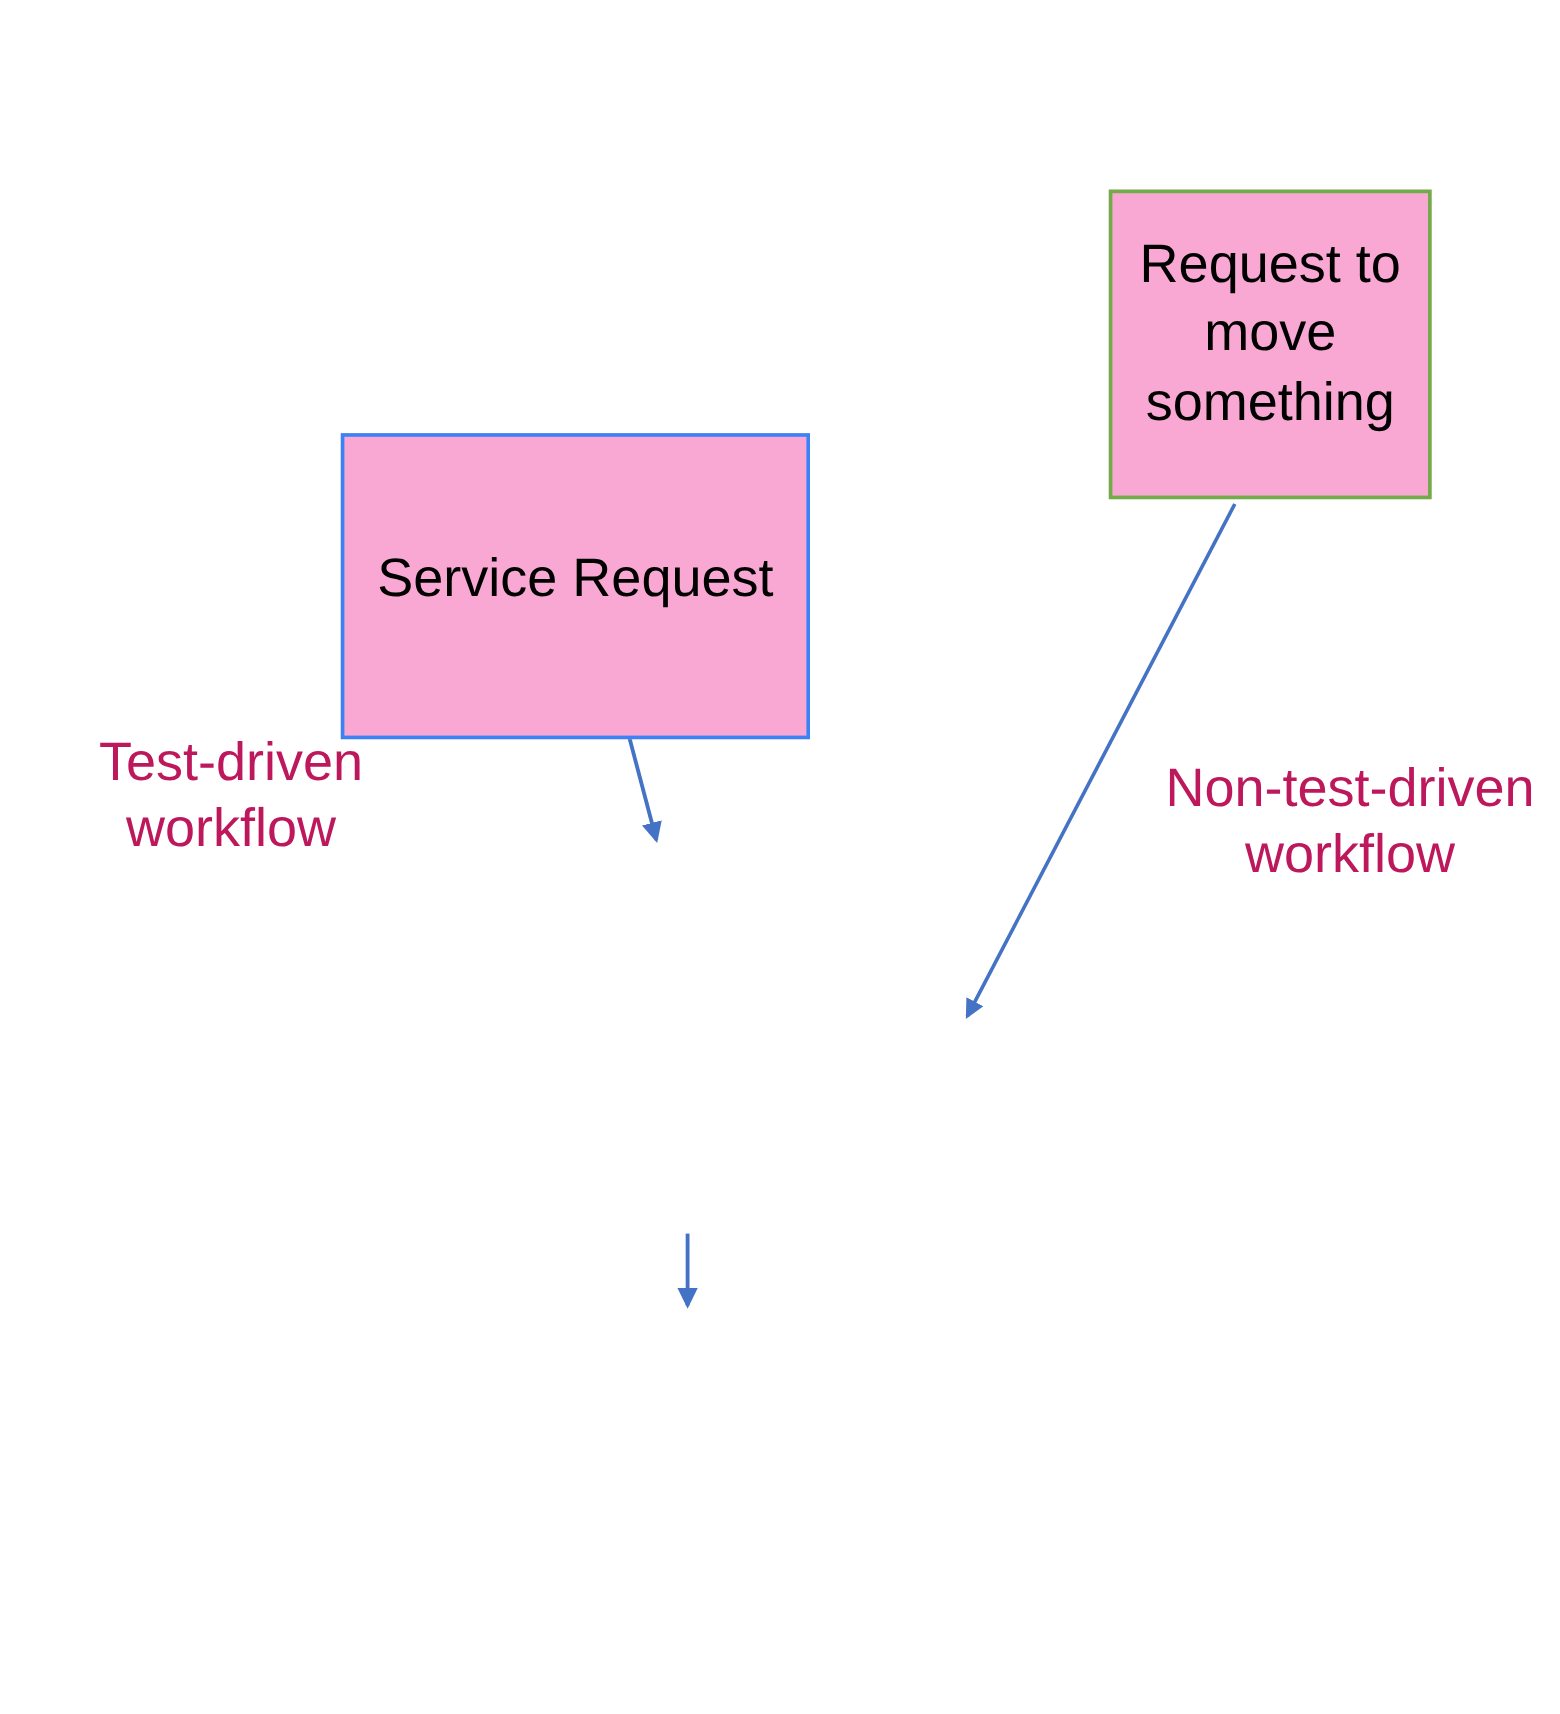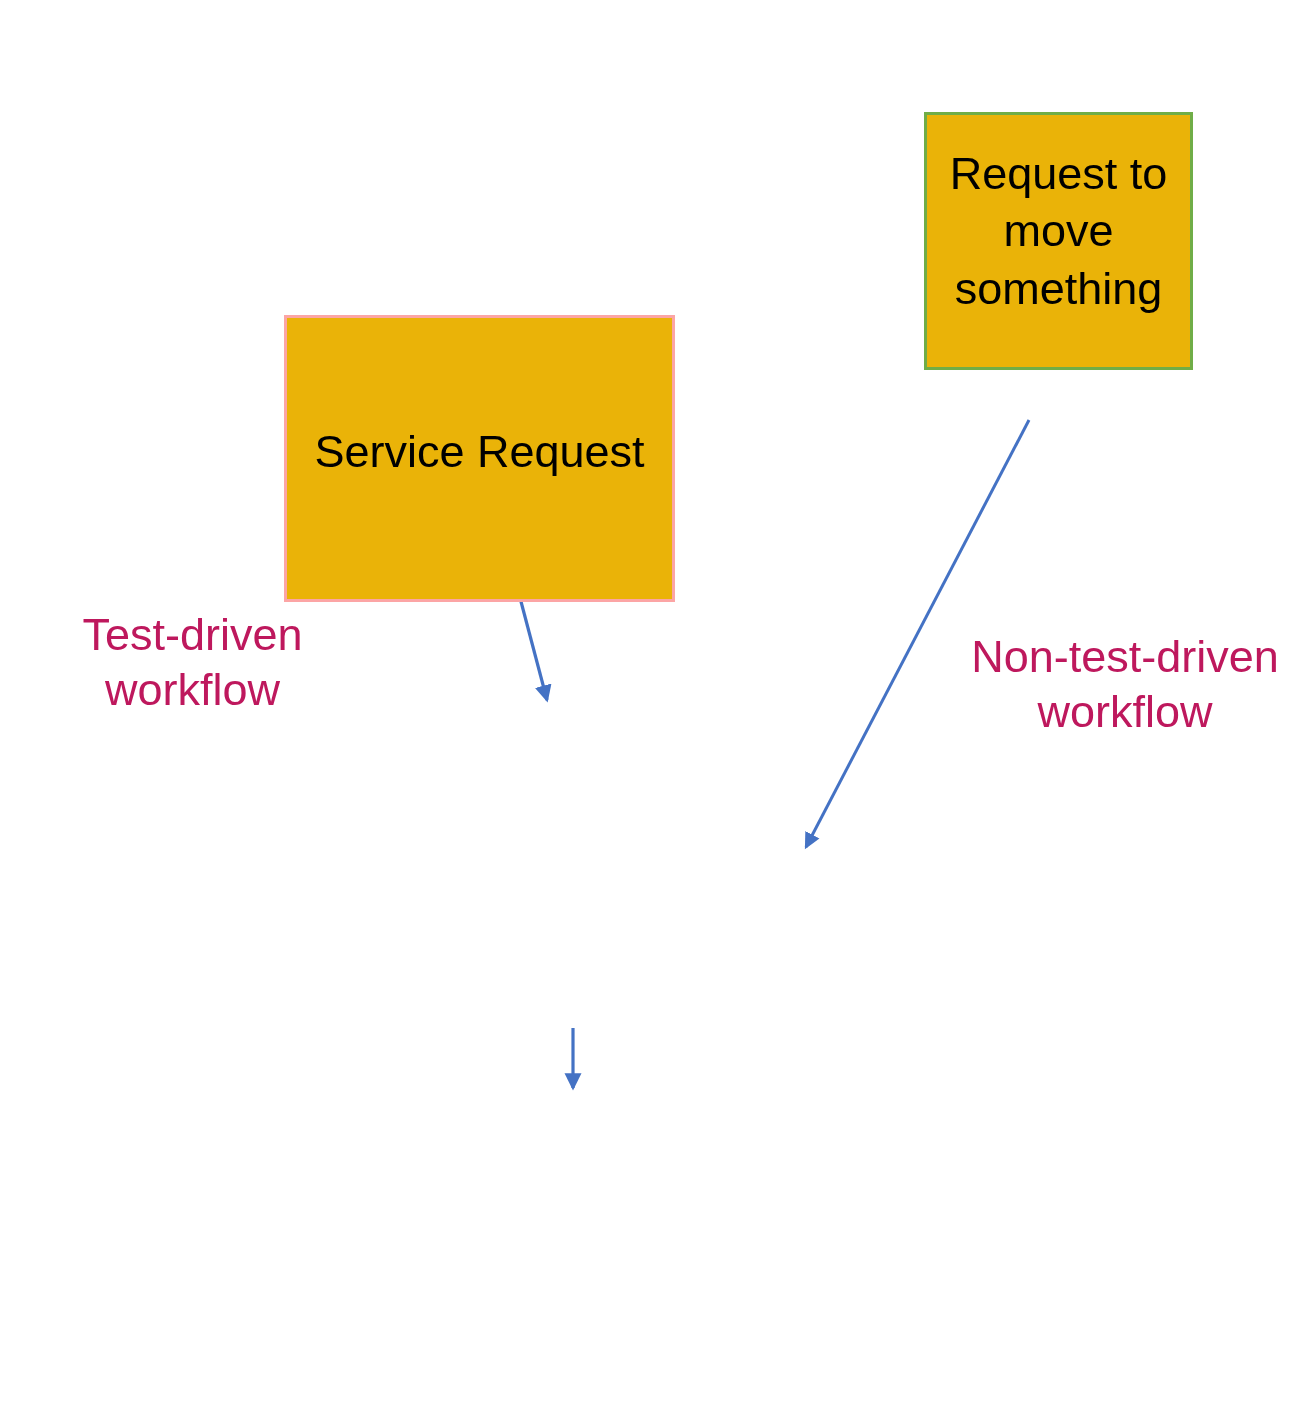--- a/index.html
+++ b/index.html
@@ -15,25 +15,26 @@
   #canvas {
     position: relative;
     width: 1300px;
     height: 1428px;
     background: #ffffff;
     overflow: hidden;
   }
   .node {
     position: absolute;
     box-sizing: border-box;
-    background: #eab308;
+    background: #f9a8d4;
     display: flex;
     align-items: center;
     justify-content: center;
     text-align: center;
+    margin-top: 46px;
   }
   .node-label {
     color: #000000;
     font-weight: 400;
     line-height: 1.22;
     white-space: pre-line;
     padding: 0 6px;
   }
   
   #node-request-move {
@@ -46,22 +47,22 @@
   #node-request-move .node-label {
     font-size: 45px;
     line-height: 1.28;
     position: relative;
     top: -10px;
   }
   #node-service-request {
     left: 284px;
     top: 315px;
     width: 391px;
-    height: 287px;
-    border: 3px solid #fca5a5;
+    height: 255px;
+    border: 3px solid #3b82f6;
   }
   #node-service-request .node-label {
     font-size: 45px;
     position: relative;
     top: -6px;
   }
   #node-task {
     left: 381px;
     top: 750px;
     width: 388px;

